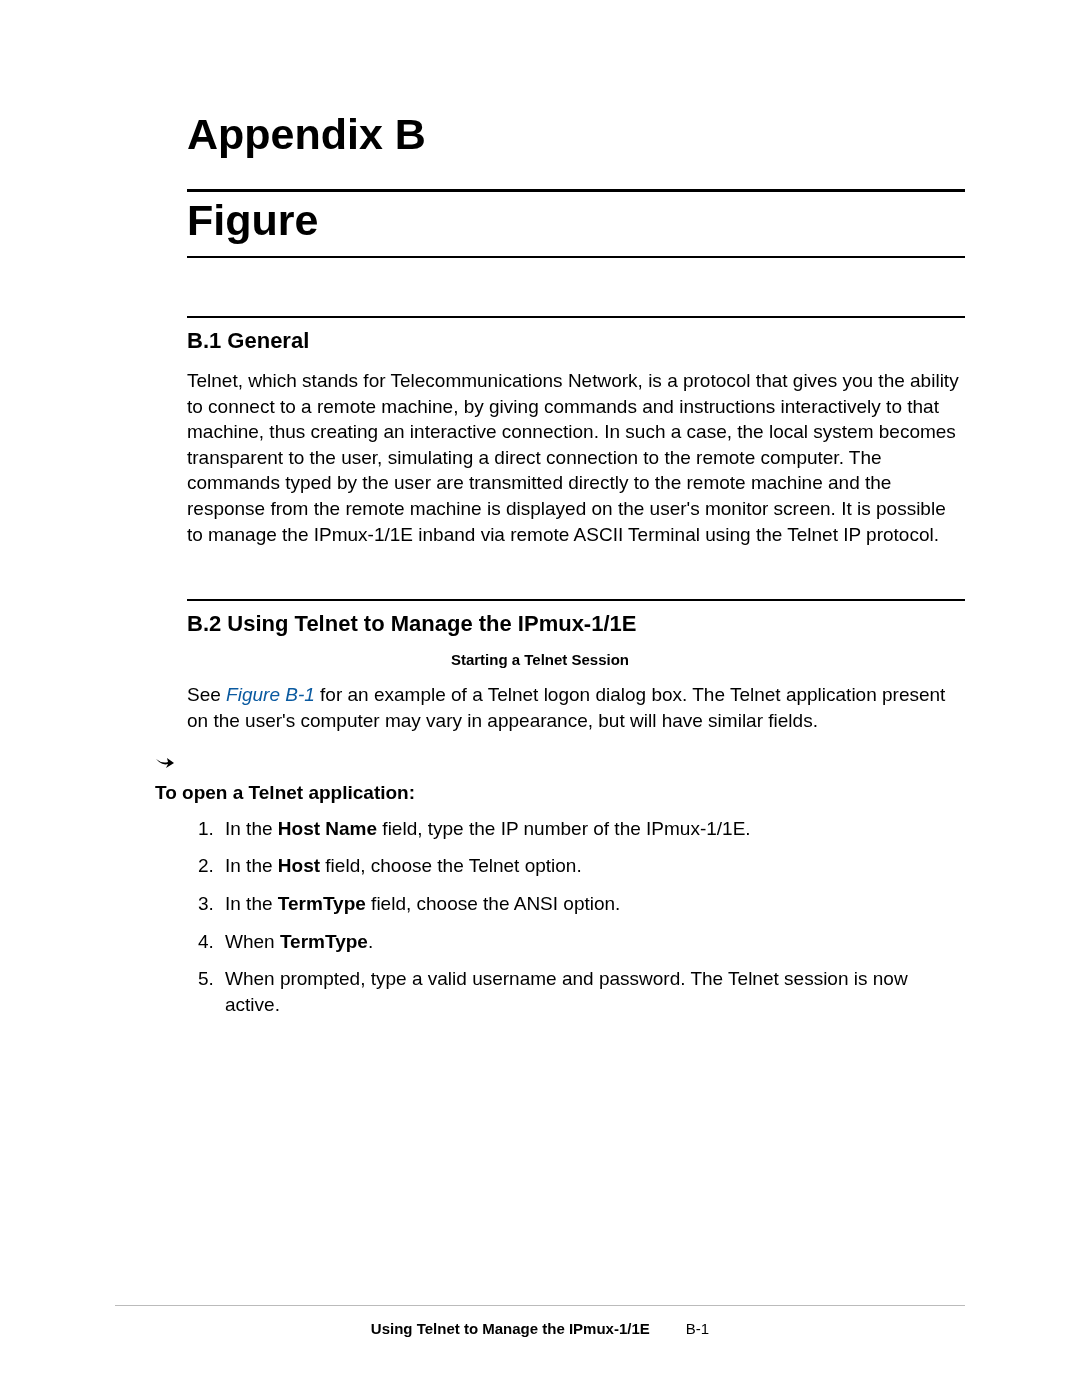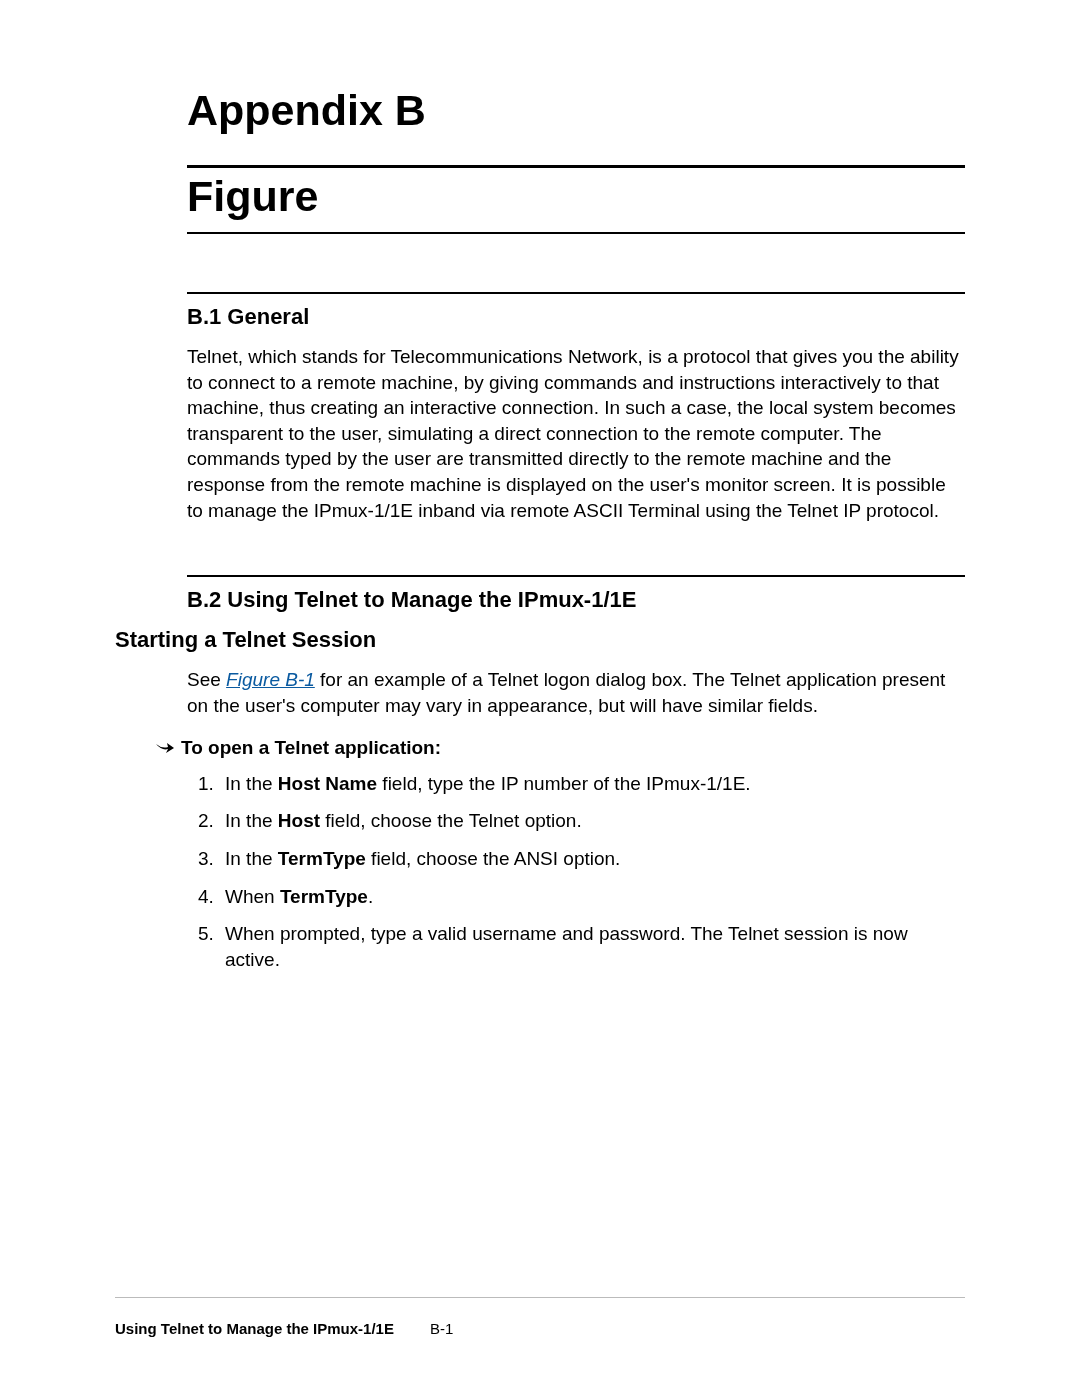--- a/index.html
+++ b/index.html
@@ -5,21 +5,21 @@
   * { box-sizing: border-box; margin: 0; padding: 0; }
   body {
     width: 1080px;
     height: 1397px;
     background: #fff;
     font-family: "Segoe UI", "Helvetica Neue", Arial, sans-serif;
     color: #000;
     position: relative;
   }
   .page {
-    padding: 86px 115px 0 115px;
+    padding: 110px 115px 0 115px;
   }
   .title-block {
     margin-left: 72px;
     margin-bottom: 30px;
   }
   .appendix-line {
     font-size: 43px;
     font-weight: 700;
     line-height: 1.15;
   }
@@ -49,35 +49,36 @@
     margin-bottom: 14px;
   }
   .body-para {
     font-size: 19px;
     line-height: 1.35;
     margin-left: 72px;
     margin-bottom: 18px;
   }
   .subsection-gap { height: 34px; }
   .sub-heading {
-    font-size: 22px;
+    font-size: 15px;
     font-weight: 700;
     margin-left: 0;
     margin-bottom: 14px;
+    text-align: center;
   }
   .body-para .link {
     font-style: italic;
     color: #0a5aa0;
-    text-decoration: underline;
   }
   .proc-row {
     display: flex;
     margin-left: 40px;
     margin-bottom: 12px;
     align-items: flex-start;
+    flex-direction: column;
   }
   .arrow-icon {
     flex: 0 0 26px;
     margin-top: 4px;
   }
   .arrow-icon svg { display: block; }
   .proc-title {
     font-size: 19px;
     font-weight: 700;
   }
@@ -91,23 +92,23 @@
     padding-left: 6px;
     margin-bottom: 12px;
   }
   .b { font-weight: 700; }
   .footer {
     position: absolute;
     bottom: 60px;
     left: 115px;
     right: 115px;
     border-top: 1px solid #bbb;
-    padding-top: 22px;
+    padding-top: 14px;
     display: flex;
-    justify-content: flex-start;
+    justify-content: center;
     gap: 36px;
     font-size: 15px;
   }
   .footer-title { font-weight: 700; }
   .footer-page { font-weight: 400; }
 </style>
 </head>
 <body>
 
 <div class="page">

